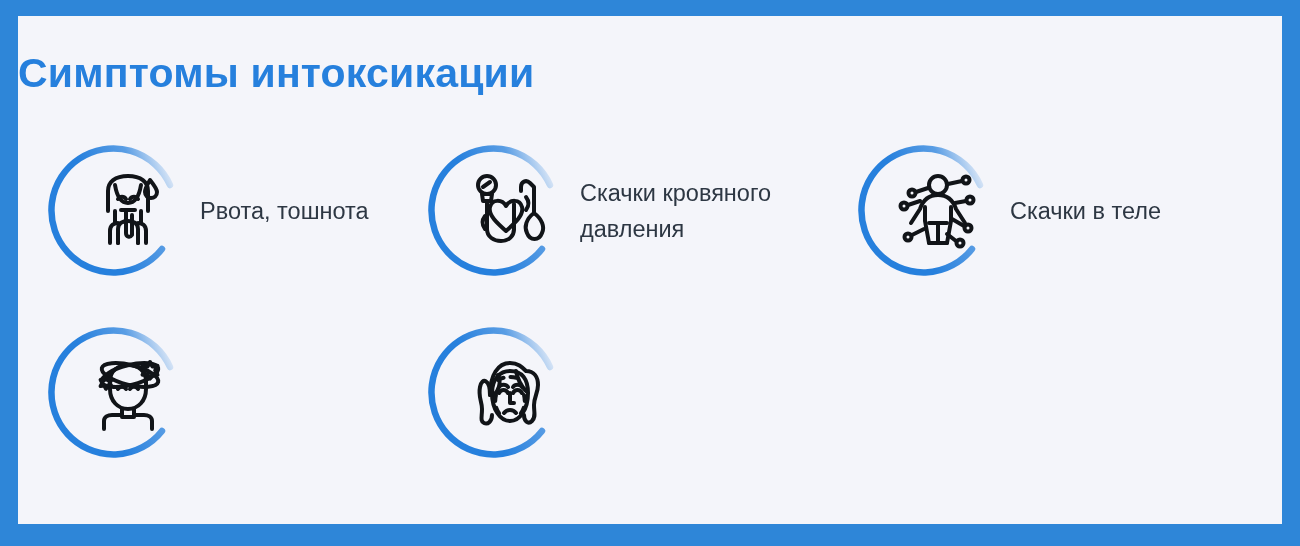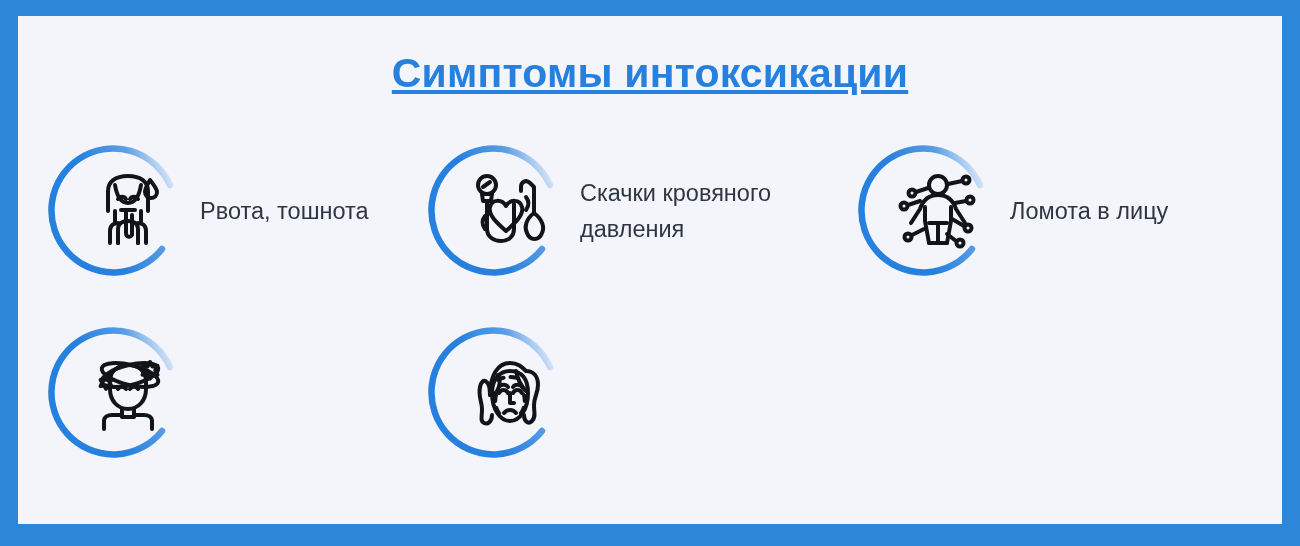--- a/index.html
+++ b/index.html
@@ -23,27 +23,25 @@
     right: 18px;
     bottom: 22px;
     background: #F4F5FA;
     box-sizing: border-box;
   }
   #title {
     position: absolute;
     left: 0;
     right: 0;
     top: 34px;
-    text-align: center;
     color: #2680DD;
     font-size: 41px;
     font-weight: bold;
     letter-spacing: 0.2px;
     white-space: nowrap;
-    text-decoration: underline;
   }
   #grid {
     position: absolute;
     left: 48px;
     top: 104px;
     width: 1190px;
     display: grid;
     grid-template-columns: 380px 430px 380px;
     grid-template-rows: 182px 182px;
   }
@@ -200,21 +198,21 @@
             <line x1="57" y1="32" x2="68" y2="30"></line>
             <circle class="dot" cx="72" cy="29" r="3.5"></circle>
             <line x1="54" y1="48" x2="66" y2="55"></line>
             <circle class="dot" cx="70" cy="57" r="3.5"></circle>
             <line x1="26" y1="58" x2="14" y2="64"></line>
             <circle class="dot" cx="10" cy="66" r="3.5"></circle>
             <line x1="49" y1="63" x2="58" y2="70"></line>
             <circle class="dot" cx="62" cy="72" r="3.5"></circle>
           </svg>
         </div>
-        <div class="label">Ломота в лицу</div>
+        <div class="label">Скачки в теле</div>
       </div>
 
       <div class="cell narrow">
         <div class="ring-wrap">
           <svg class="ring" viewBox="0 0 120 140">
             <defs>
               <linearGradient id="g5" x1="0" y1="0.55" x2="1" y2="0.1">
                 <stop offset="0.35" stop-color="#2680DD" stop-opacity="1"></stop>
                 <stop offset="0.72" stop-color="#2680DD" stop-opacity="0.75"></stop>
                 <stop offset="1" stop-color="#2680DD" stop-opacity="0.03"></stop>

